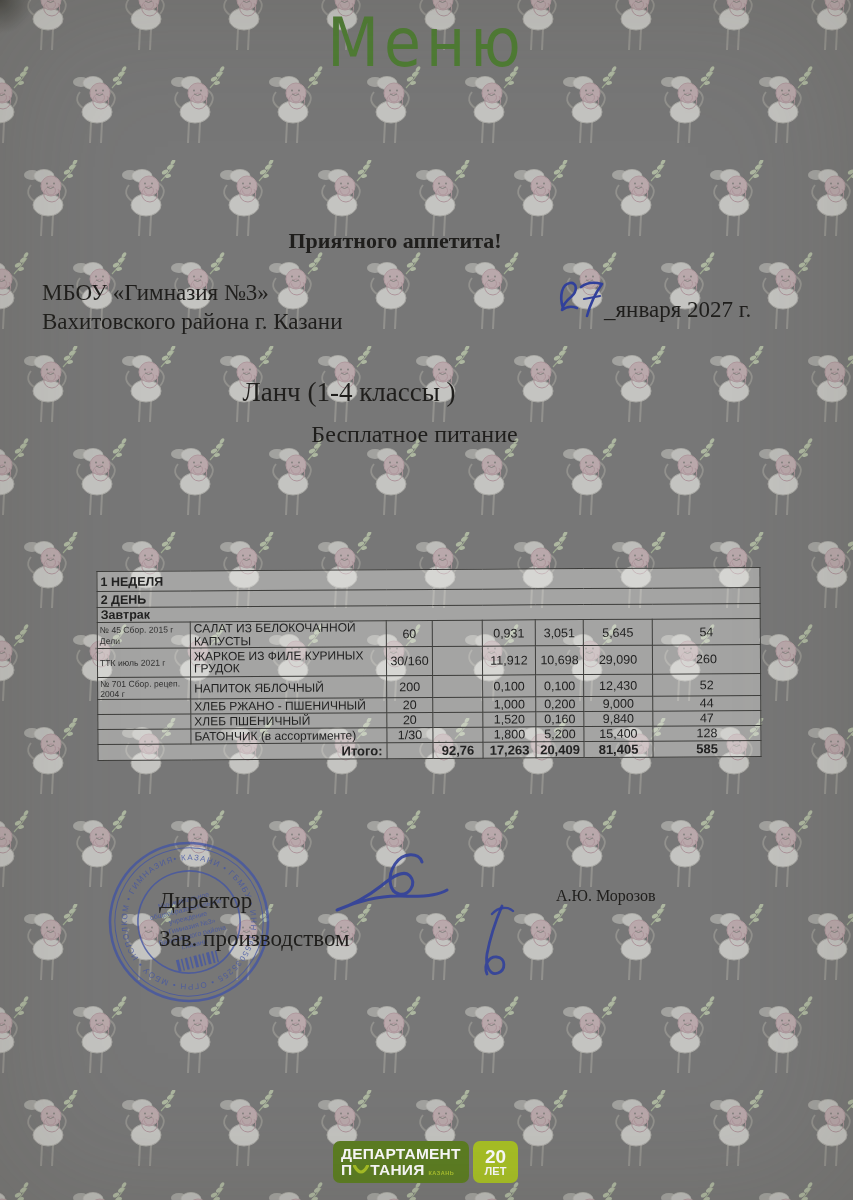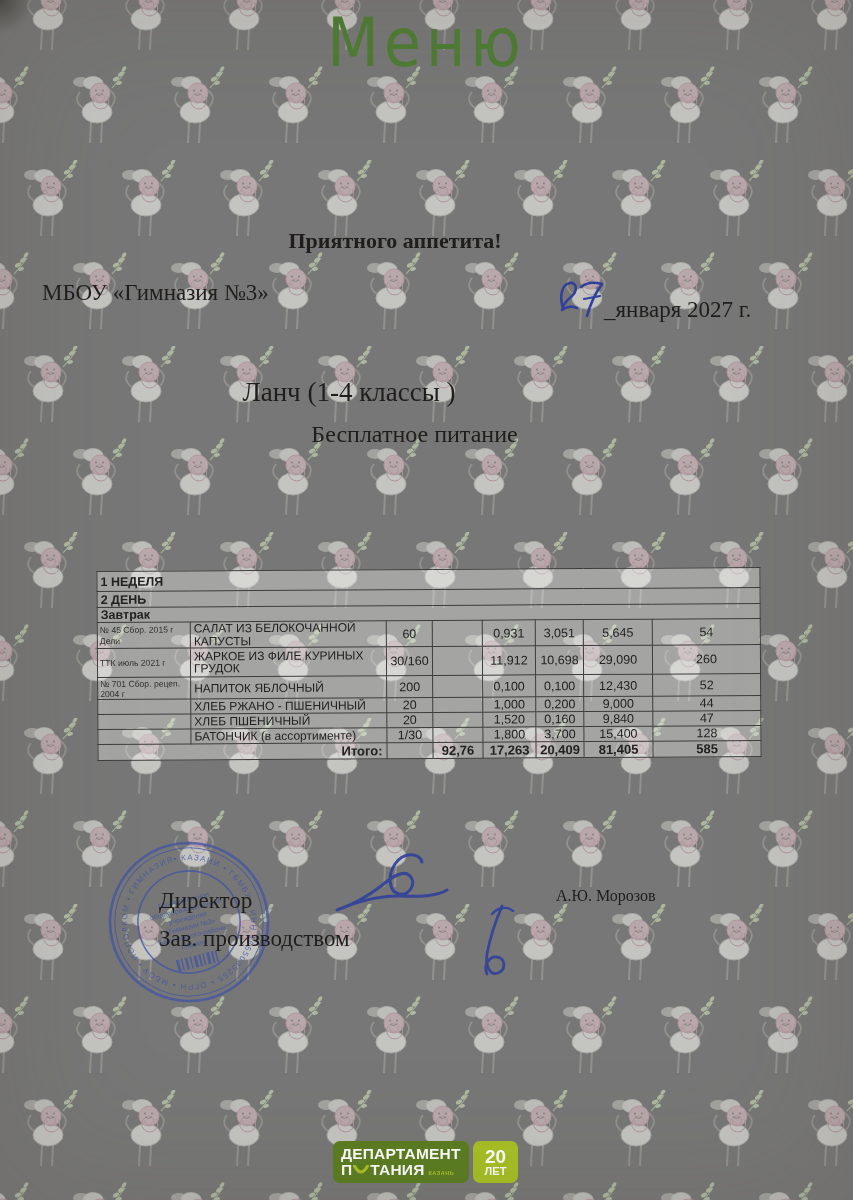--- a/index.html
+++ b/index.html
@@ -96,20 +96,21 @@
         <use href="#chef" x="85" y="121"></use>
         <use href="#chef" x="-13" y="121"></use>
       </pattern>
     </defs>
     <rect x="0" y="0" width="853" height="1200" fill="url(#wall)"></rect>
   </svg>
 
   <div class="abs" id="menu-title">Меню</div>
   <div class="abs" id="bon-appetit">Приятного аппетита!</div>
   <div class="abs" id="school1">МБОУ «Гимназия №3»</div>
+  <div class="abs" id="school2">Вахитовского района г. Казани</div>
 
   <svg class="abs" id="date-day" width="52" height="50" viewBox="0 0 52 50">
     <path class="ink" stroke-width="2.6" d="M7,36 C3,24 6,12 14,11 C21,10 22,19 15,25 C10,29 7,33 6,38 C11,34 16,34 21,36"></path>
     <path class="ink" stroke-width="2.6" d="M25,15 C31,10 39,10 46,12 C38,23 34,33 31,44"></path>
     <path class="ink" stroke-width="2.2" d="M28,27 L44,24"></path>
   </svg>
   <div class="abs" id="date-line">_января 2027 г.</div>
 
   <div class="abs" id="subtitle1">Ланч (1-4 классы )</div>
   <div class="abs" id="subtitle2">Бесплатное питание</div>
@@ -186,21 +187,21 @@
           <td class="num">0,160</td>
           <td class="num">9,840</td>
           <td class="num">47</td>
         </tr>
         <tr style="height:14px">
           <td class="ref"></td>
           <td class="dish">БАТОНЧИК (в ассортименте)</td>
           <td class="num">1/30</td>
           <td class="num"></td>
           <td class="num">1,800</td>
-          <td class="num">3,700</td>
+          <td class="num">5,200</td>
           <td class="num">15,400</td>
           <td class="num">128</td>
         </tr>
         <tr style="height:15px" class="total">
           <td class="total-label" colspan="2">Итого:</td>
           <td class="num"></td>
           <td class="num">92,76</td>
           <td class="num">17,263</td>
           <td class="num">20,409</td>
           <td class="num">81,405</td>

